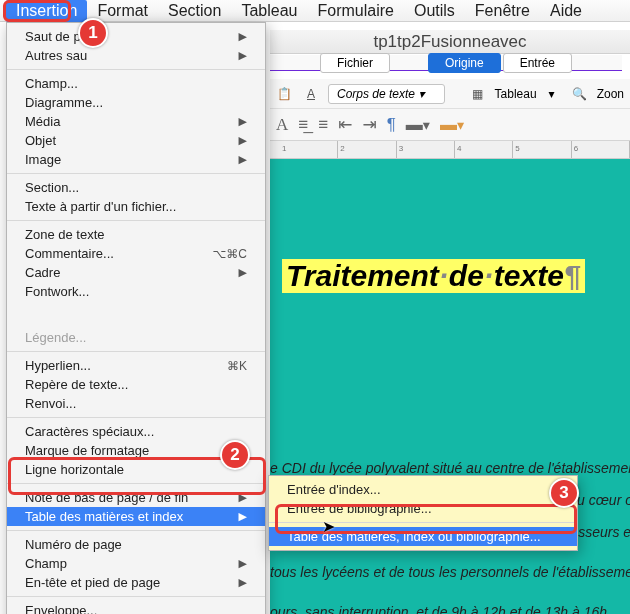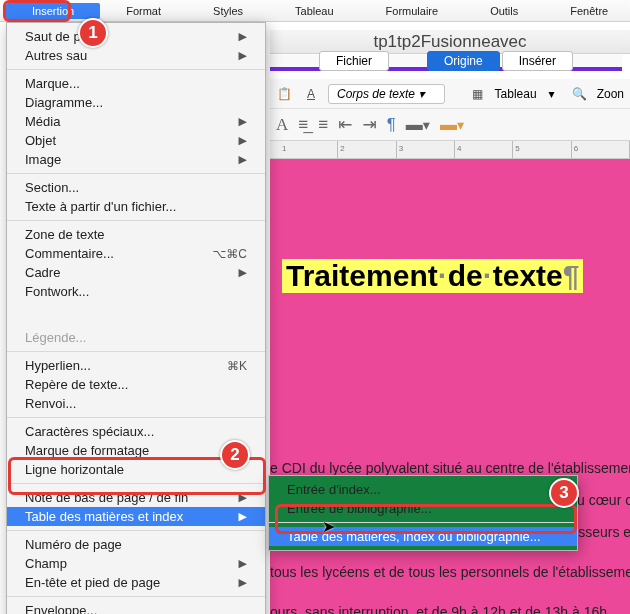--- a/index.html
+++ b/index.html
@@ -1,80 +1,80 @@
 <!DOCTYPE html>
 <html><head>
 <meta charset="utf-8">
 <style>
   * { box-sizing: border-box; margin: 0; padding: 0; }
   body { font-family: -apple-system, "Helvetica Neue", Arial, sans-serif; font-size: 13px; background: #fff; width: 630px; height: 614px; overflow: hidden; position: relative; }
   
   .menubar { height: 22px; background: linear-gradient(#fcfcfc, #f0f0f0); border-bottom: 1px solid #d0d0d0; display: flex; align-items: center; padding: 0 6px; position: relative; z-index: 10; }
-  .menubar-item { padding: 2px 26px; font-size: 11px; color: #222; cursor: default; }
+  .menubar-item { padding: 2px 10px; font-size: 16px; color: #222; cursor: default; }
   .menubar-item.sel { background: #3b82f6; color: #fff; border-radius: 2px; }
   
   .callout { position: absolute; width: 30px; height: 30px; background: #e53935; border-radius: 50%; color: #fff; font-weight: 700; font-size: 17px; display: flex; align-items: center; justify-content: center; z-index: 100; border: 2px solid #fff; box-shadow: 0 0 3px rgba(0,0,0,0.4); }
   .redbox { position: absolute; border: 3px solid #e53935; border-radius: 6px; z-index: 90; pointer-events: none; }
   
   .dropdown { position: absolute; left: 6px; top: 22px; width: 260px; background: #f4f4f4; border: 1px solid #b5b5b5; box-shadow: 2px 4px 14px rgba(0,0,0,0.3); z-index: 50; padding: 4px 0; }
   .menu-item { height: 19px; display: flex; align-items: center; justify-content: space-between; padding: 0 18px; font-size: 13px; color: #222; cursor: default; }
   .menu-item.disabled { color: #a0a0a0; margin-top: 27px; }
   .menu-item.sel { background: #3b82f6; color: #fff; }
   .menu-sep { height: 1px; background: #d8d8d8; margin: 4px 0; }
   .arrow { font-size: 11px; color: #555; }
   .menu-item.sel .arrow { color: #fff; }
   .shortcut { font-size: 12px; color: #555; }
   
-  .submenu { position: absolute; left: 268px; top: 475px; width: 310px; background: #15803d; border: 1px solid #b5b5b5; box-shadow: 2px 4px 14px rgba(0,0,0,0.3); z-index: 60; padding: 4px 0; }
+  .submenu { position: absolute; left: 268px; top: 475px; width: 310px; background: #fef9c3; border: 1px solid #b5b5b5; box-shadow: 2px 4px 14px rgba(0,0,0,0.3); z-index: 60; padding: 4px 0; }
   
   .window-title { position: absolute; top: 30px; left: 270px; right: 0; height: 24px; background: linear-gradient(#f5f5f5,#e8e8e8); border-bottom: 1px solid #d0d0d0; text-align: center; font-size: 17px; color: #444; line-height: 24px; }
   
-  .tabs-row { position: absolute; top: 55px; left: 270px; right: 8px; height: 16px; background: #f9f9f9; display: flex; align-items: center; justify-content: center; gap: 2px; border-bottom: 4px solid #6d28d9; }
+  .tabs-row { position: absolute; top: 55px; left: 270px; right: 8px; height: 16px; background: #f9f9f9; display: flex; align-items: center; justify-content: center; gap: 2px; border-bottom: 1px solid #6d28d9; }
   .tabbtn { padding: 2px 16px; font-size: 12px; background: #fff; border: 1px solid #c0c0c0; border-radius: 3px; }
   .tabbtn.active { background: #1e6fd9; color: #fff; border-color: #1e6fd9; margin-left: 36px; }
   
   .toolbar1 { position: absolute; top: 79px; left: 270px; right: 0; height: 30px; background: #f7f7f7; border-bottom: 1px solid #e0e0e0; display: flex; align-items: center; gap: 8px; padding: 0 6px; font-size: 12px; }
   .tb-icon { width: 18px; height: 18px; display: inline-flex; align-items: center; justify-content: center; color: #555; }
   .style-select { border: 1px solid #c4c4c4; border-radius: 3px; padding: 2px 20px 2px 8px; font-size: 12px; background: #fff; position: relative; font-style: italic; }
   .toolbar2 { position: absolute; top: 109px; left: 270px; right: 0; height: 32px; background: #f7f7f7; border-bottom: 1px solid #d4d4d4; display: flex; align-items: center; gap: 10px; padding: 0 6px; color: #666; font-size: 17px; }
   
   .ruler { position: absolute; top: 141px; left: 270px; right: 0; height: 18px; background: #f0f0f0; border-bottom: 1px solid #ccc; }
   .ruler-inner { position: absolute; left: 10px; right: 0; top: 0; bottom: 0; display: flex; }
   .ruler-tick { flex: 1; position: relative; font-size: 8px; color: #777; border-right: 1px solid #bbb; }
   .ruler-tick span { position: absolute; left: 2px; top: 3px; }
   
-  .docarea { position: absolute; top: 159px; left: 270px; right: 0; bottom: 0; background: #ec4899; overflow: hidden; }
+  .docarea { position: absolute; top: 159px; left: 270px; right: 0; bottom: 0; background: #14b8a6; overflow: hidden; font-style: italic; }
   .doc-title { position: absolute; top: 100px; left: 12px; font-size: 30px; font-weight: 700; background: #ffff66; padding: 0 4px; }
   .doc-title .dot { color: #888; }
   .doc-title .pil { color: #888; }
   .doc-body { position: absolute; top: 297px; left: 0; right: 0; font-size: 14px; line-height: 24px; color: #222; padding-right: 6px; white-space: nowrap; }
   .doc-body p { margin-bottom: 8px; }
   
   .cursor-arrow { position: absolute; z-index: 200; font-size: 16px; color: #000; filter: drop-shadow(0 0 1px #fff); }
 </style>
 </head>
 <body>
 
 <div class="menubar">
   <span class="menubar-item sel">Insertion</span>
   <span class="menubar-item">Format</span>
-  <span class="menubar-item">Styles</span>
+  <span class="menubar-item">Section</span>
   <span class="menubar-item">Tableau</span>
   <span class="menubar-item">Formulaire</span>
   <span class="menubar-item">Outils</span>
   <span class="menubar-item">Fenêtre</span>
   <span class="menubar-item">Aide</span>
 </div>
 
 <div class="window-title">tp1tp2Fusionneavec</div>
 
 <div class="tabs-row">
   <span class="tabbtn">Fichier</span>
   <span class="tabbtn active">Origine</span>
-  <span class="tabbtn">Insérer</span>
+  <span class="tabbtn">Entrée</span>
 </div>
 
 <div class="toolbar1">
   <span class="tb-icon">📋</span>
   <span class="tb-icon" style="text-decoration:underline;">A</span>
   <span class="style-select"><span>Corps de texte</span> ▾</span>
   <span style="flex:1"></span>
   <span class="tb-icon">▦</span>
   <span>Tableau</span>
   <span style="margin-left:4px">▾</span>
@@ -133,21 +133,21 @@
   <div class="menu-item">
       <span>Saut de p</span>
       <span class="arrow">▶</span>
     </div>
   <div class="menu-item">
       <span>Autres sau</span>
       <span class="arrow">▶</span>
     </div>
   <div class="menu-sep"></div>
   <div class="menu-item">
-      <span>Marque...</span>
+      <span>Champ...</span>
     </div>
   <div class="menu-item">
       <span>Diagramme...</span>
     </div>
   <div class="menu-item">
       <span>Média</span>
       <span class="arrow">▶</span>
     </div>
   <div class="menu-item">
       <span>Objet</span>

